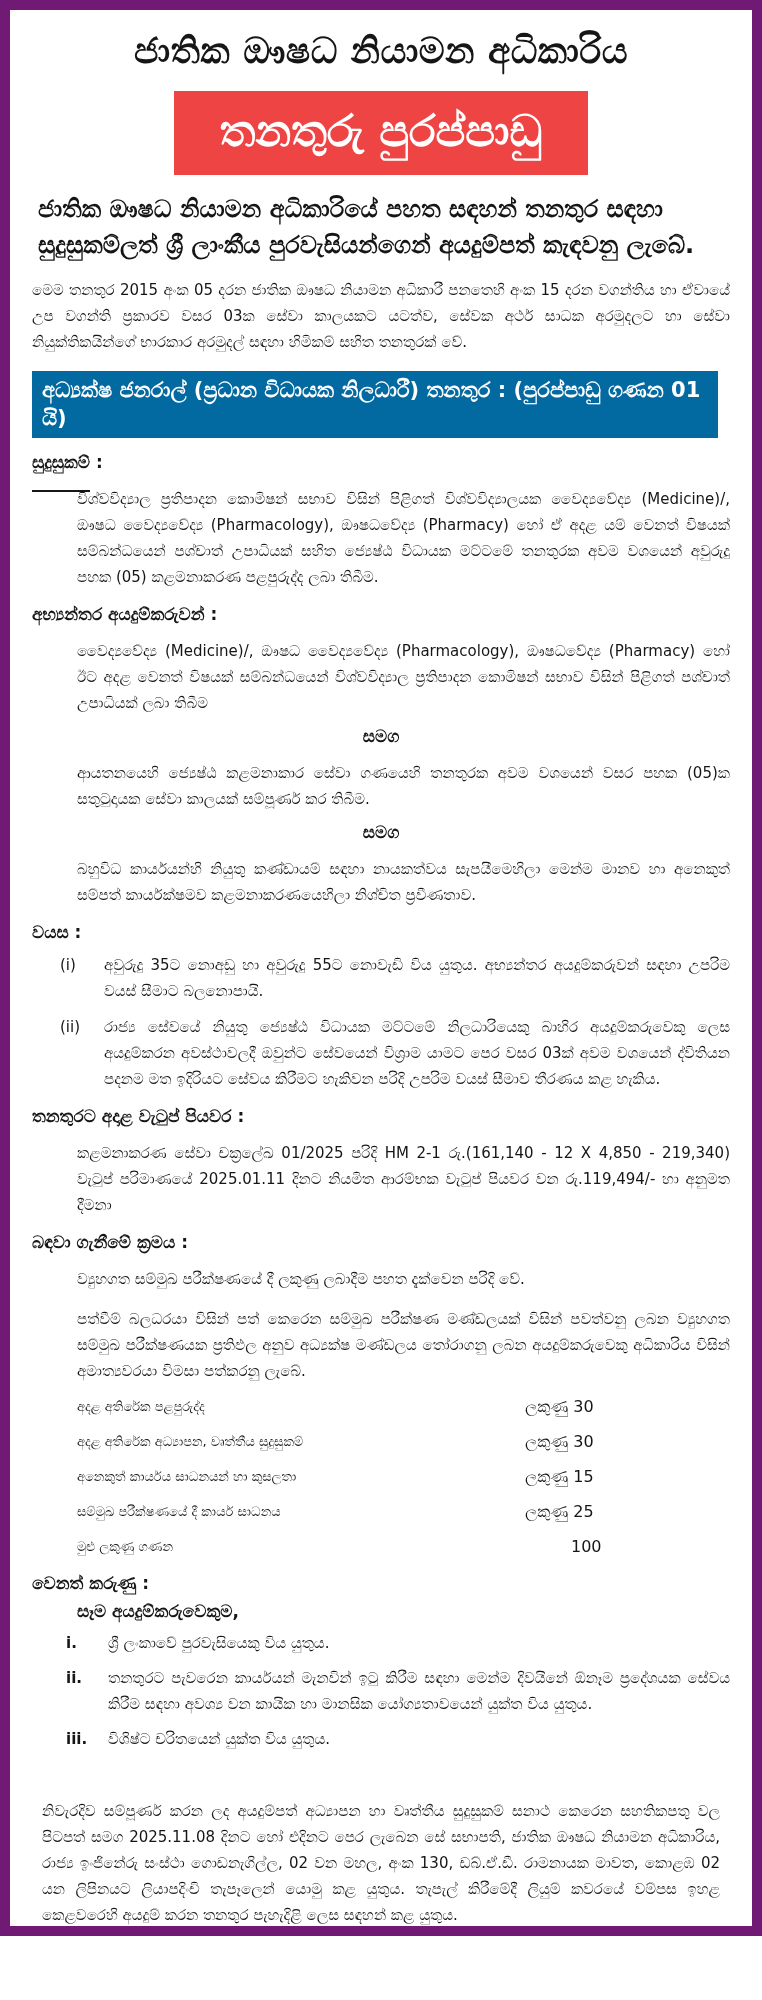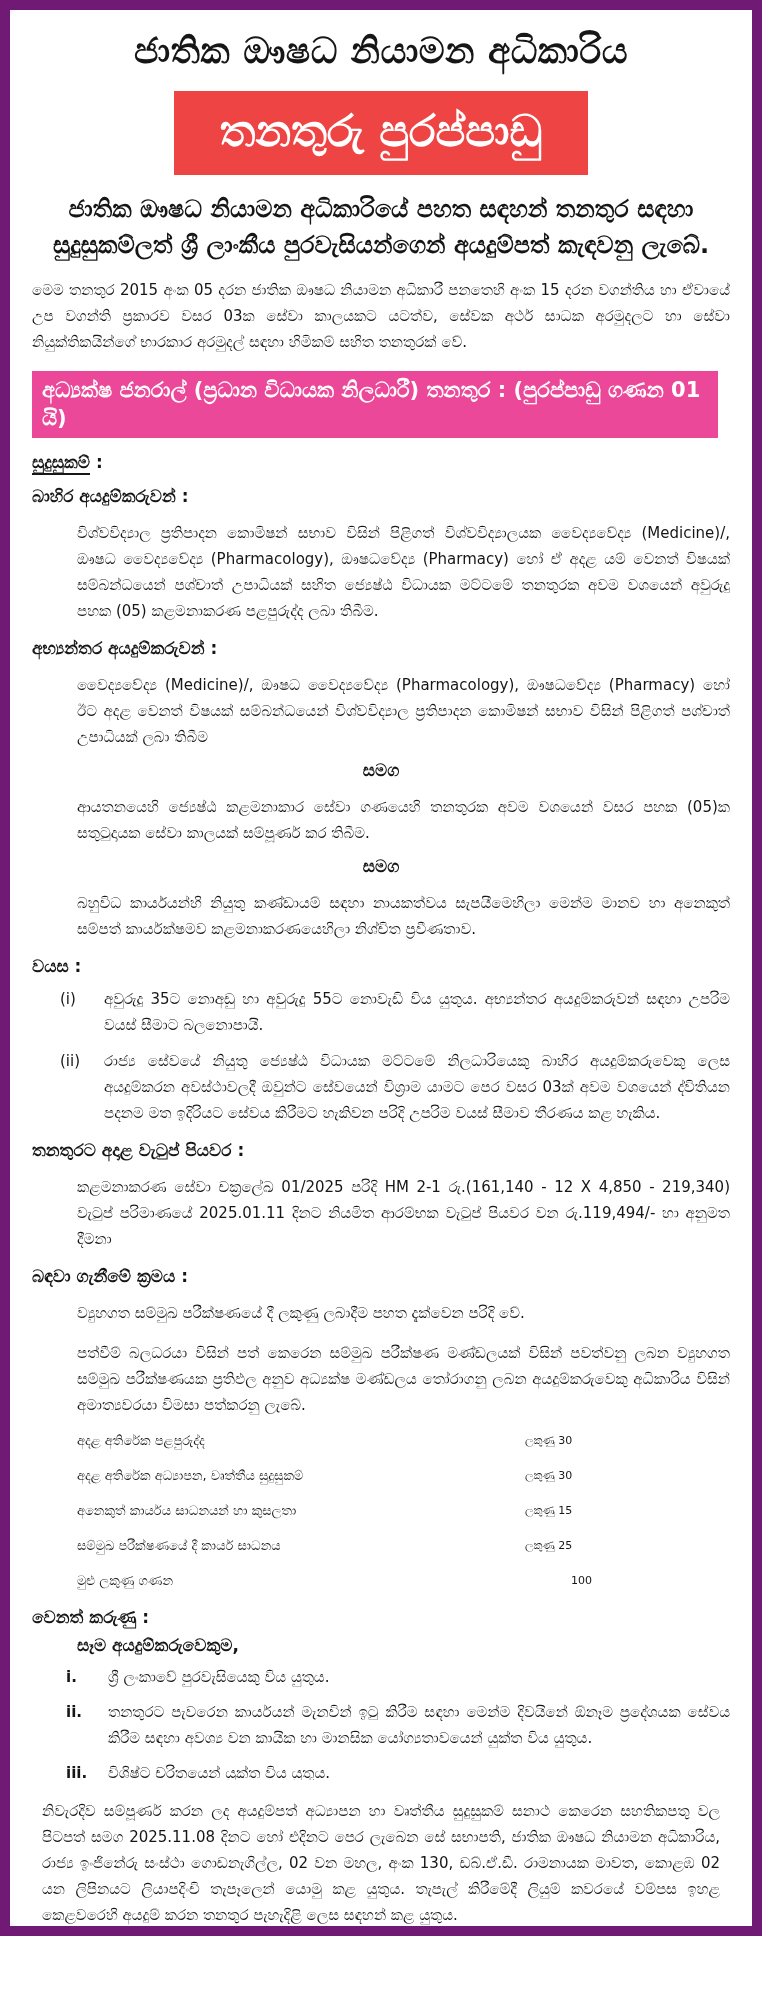--- a/index.html
+++ b/index.html
@@ -14,42 +14,42 @@
   .h1{
     text-align:center;font-weight:bold;font-size:36px;line-height:1.25;
     letter-spacing:0.5px;margin:8px 0 0 0;
   }
   .banner-wrap{text-align:center;margin-top:18px;}
   .banner{
     display:inline-block;background:#ef4444;color:#fff;font-weight:bold;
     font-size:44px;line-height:1.1;padding:16px 46px 20px 46px;
   }
   .lead{
-    text-align:center;font-weight:bold;font-size:24px;line-height:1.5;
+    text-align:left;font-weight:bold;font-size:24px;line-height:1.5;
     margin:16px 6px 0 6px;
   }
   .para{
     font-size:15px;line-height:26px;text-align:justify;margin:14px 0 0 0;
   }
   .bar{
-    background:#ec4899;color:#fff;font-weight:bold;font-size:21px;
+    background:#0369a1;color:#fff;font-weight:bold;font-size:21px;
     line-height:1.3;padding:6px 10px;margin:16px 12px 0 0;
   }
   .sec-h{font-weight:bold;font-size:17px;margin:14px 0 0 0;}
-  .u{border-bottom:2px solid #161616;padding-bottom:1px;}
+  .u{border-bottom:2px solid #161616;padding-bottom:18px;}
   .ind{margin-left:45px;}
   .center-b{text-align:center;font-weight:bold;font-size:17px;margin:10px 0 0 0;}
 
   .num-row{display:flex;margin:10px 0 0 28px;}
   .num-row .num{flex:0 0 44px;font-size:15px;line-height:26px;}
   .num-row .txt{flex:1;font-size:15px;line-height:26px;text-align:justify;}
 
   .marks-row{display:flex;margin:11px 0 0 45px;}
   .marks-row .lbl{flex:1;font-size:13px;line-height:24px;}
-  .marks-row .mks{flex:0 0 205px;font-size:11px;line-height:24px;}
+  .marks-row .mks{flex:0 0 205px;font-size:16px;line-height:24px;}
   .marks-row.total .mks{padding-left:46px;box-sizing:border-box;}
 
   .roman-row{display:flex;margin:9px 0 0 34px;}
   .roman-row .num{flex:0 0 42px;font-weight:bold;font-size:15px;line-height:26px;}
   .roman-row .txt{flex:1;font-size:15px;line-height:26px;text-align:justify;}
 
   .closing-block{position:absolute;left:32px;right:32px;top:1788px;}
   .closing{font-size:15px;line-height:26px;text-align:justify;margin:0;}
   .sig{font-weight:bold;font-size:18px;line-height:26px;margin-top:10px;}
 </style>
@@ -67,21 +67,20 @@
       </div>
 
       <div class="lead">ජාතික ඖෂධ නියාමන අධිකාරියේ පහත සඳහන් තනතුර සඳහා සුදුසුකම්ලත් ශ්‍රී ලාංකීය පුරවැසියන්ගෙන් අයදුම්පත් කැඳවනු ලැබේ.</div>
 
       <p class="para">මෙම තනතුර 2015 අංක 05 දරන ජාතික ඖෂධ නියාමන අධිකාරී පනතෙහි අංක 15 දරන වගන්තිය හා ඒවායේ උප වගන්ති ප්‍රකාරව වසර 03ක සේවා කාලයකට යටත්ව, සේවක අර්ථ සාධක අරමුදලට හා සේවා නියුක්තිකයින්ගේ භාරකාර අරමුදල් සඳහා හිමිකම් සහිත තනතුරක් වේ.</p>
 
       <div class="bar">අධ්‍යක්ෂ ජනරාල් (ප්‍රධාන විධායක නිලධාරී) තනතුර : (පුරප්පාඩු ගණන 01 යි)</div>
 
       <div class="sec-h"><span class="u">සුදුසුකම්</span><span> :</span></div>
 
-      <div class="sec-h">බාහිර අයදුම්කරුවන් :</div>
       <p class="para ind">විශ්වවිද්‍යාල ප්‍රතිපාදන කොමිෂන් සභාව විසින් පිළිගත් විශ්වවිද්‍යාලයක වෛද්‍යවේද්‍ය (Medicine)/, ඖෂධ වෛද්‍යවේද්‍ය (Pharmacology), ඖෂධවේද්‍ය (Pharmacy) හෝ ඒ අදළ යම් වෙනත් විෂයක් සම්බන්ධයෙන් පශ්චාත් උපාධියක් සහිත ජ්‍යෙෂ්ඨ විධායක මට්ටමේ තනතුරක අවම වශයෙන් අවුරුදු පහක (05) කළමනාකරණ පළපුරුද්ද ලබා තිබීම.</p>
 
       <div class="sec-h">අභ්‍යන්තර අයදුම්කරුවන් :</div>
       <p class="para ind">වෛද්‍යවේද්‍ය (Medicine)/, ඖෂධ වෛද්‍යවේද්‍ය (Pharmacology), ඖෂධවේද්‍ය (Pharmacy) හෝ ඊට අදළ වෙනත් විෂයක් සම්බන්ධයෙන් විශ්වවිද්‍යාල ප්‍රතිපාදන කොමිෂන් සභාව විසින් පිළිගත් පශ්චාත් උපාධියක් ලබා තිබීම</p>
       <div class="center-b">සමග</div>
       <p class="para ind">ආයතනයෙහි ජ්‍යෙෂ්ඨ කළමනාකාර සේවා ගණයෙහි තනතුරක අවම වශයෙන් වසර පහක (05)ක සතුටුදායක සේවා කාලයක් සම්පූර්ණ කර තිබීම.</p>
       <div class="center-b">සමග</div>
       <p class="para ind">බහුවිධ කාර්යයන්හි නියුතු කණ්ඩායම් සඳහා නායකත්වය සැපයීමෙහිලා මෙන්ම මානව හා අනෙකුත් සම්පත් කාර්යක්ෂමව කළමනාකරණයෙහිලා නිශ්චිත ප්‍රවීණතාව.</p>
 
       <div class="sec-h">වයස :</div>

